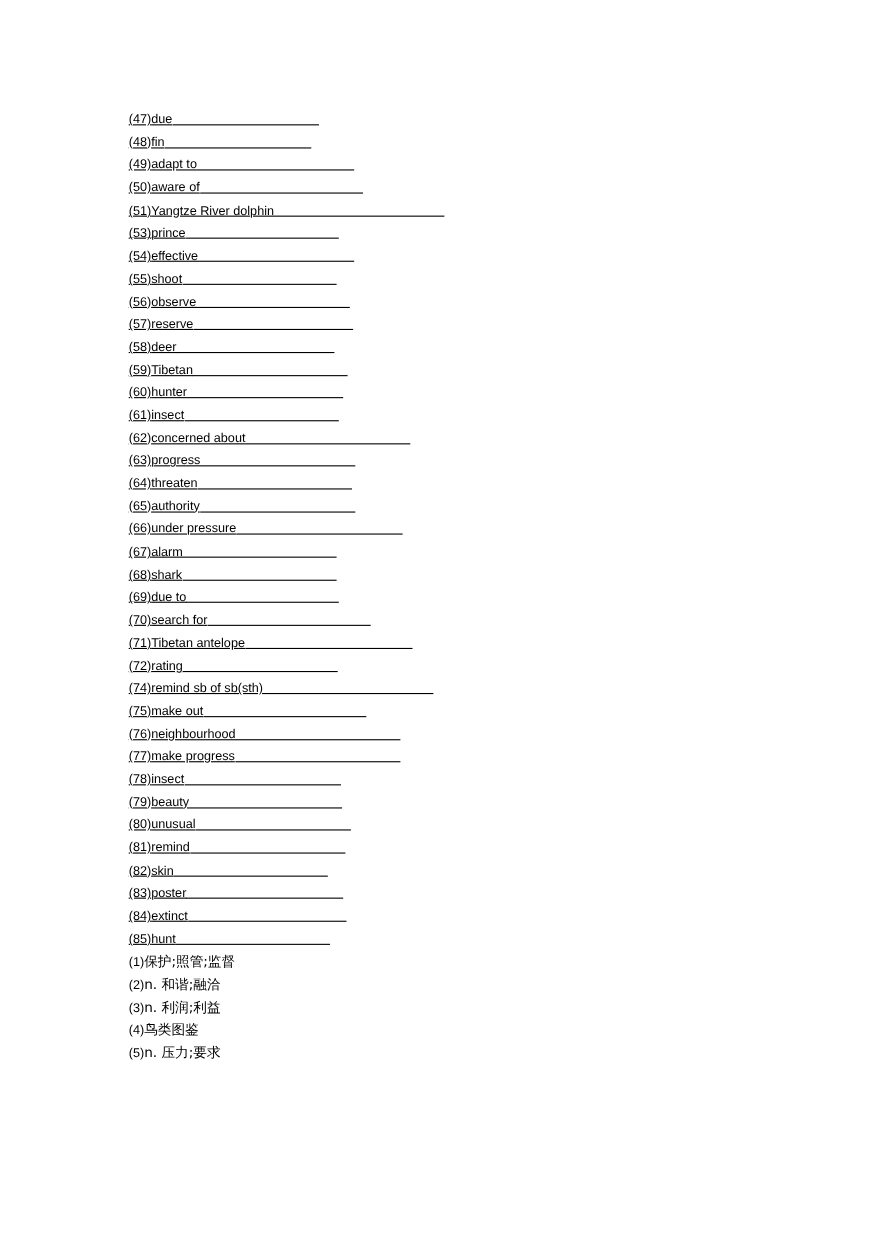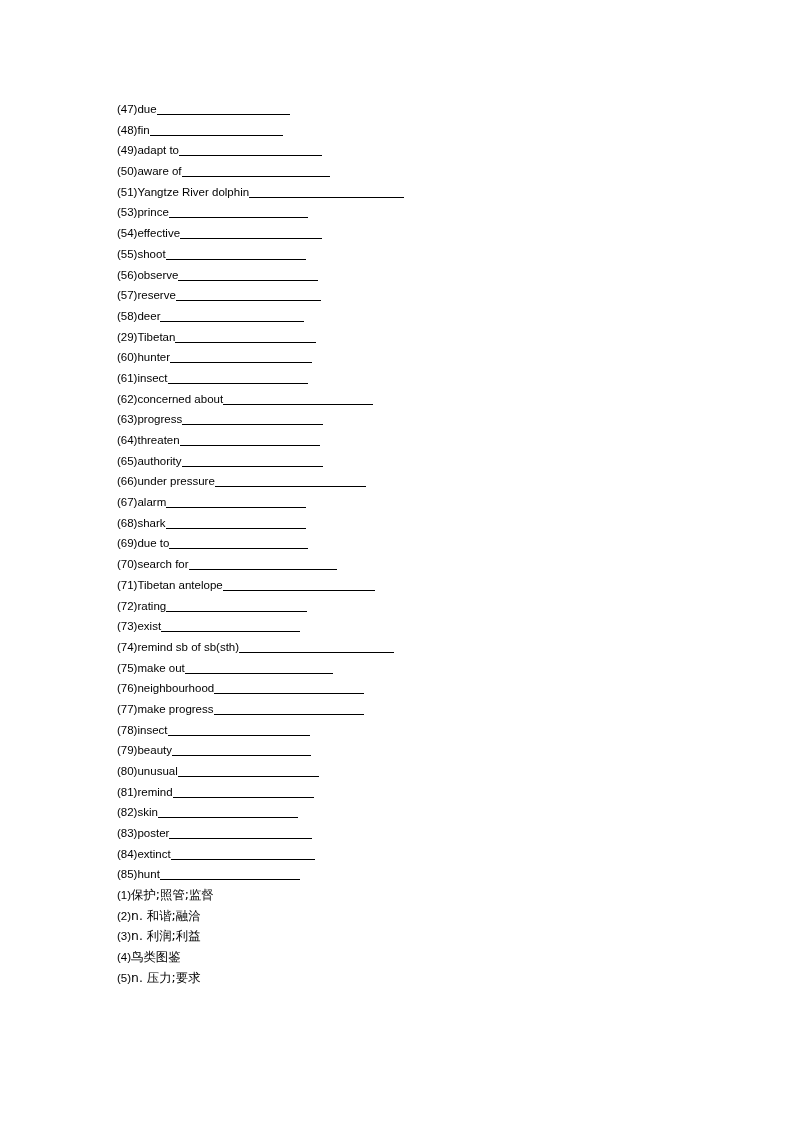--- a/index.html
+++ b/index.html
@@ -28,20 +28,21 @@
     left: 117px;
     top: 99px;
     width: 560px;
   }
   .entry {
     height: 20.7px;
     line-height: 20.7px;
     font-size: 11.5px;
     white-space: nowrap;
     display: block;
+    text-decoration: underline;
   }
   .entry .term {
     display: inline;
   }
   .entry .blank {
     display: inline-block;
     border-bottom: 1.1px solid #000000;
     vertical-align: -2px;
     height: 11px;
   }
@@ -71,35 +72,34 @@
         <div class="entry"><span class="term">(48)</span><span class="term">fin</span><span class="blank" style="width: 133px;"></span></div>
         <div class="entry"><span class="term">(49)</span><span class="term">adapt to</span><span class="blank" style="width: 143px;"></span></div>
         <div class="entry"><span class="term">(50)</span><span class="term">aware of</span><span class="blank" style="width: 148px;"></span></div>
         <div class="entry"><span class="term">(51)</span><span class="term">Yangtze River dolphin</span><span class="blank" style="width: 155px;"></span></div>
         <div class="entry"><span class="term">(53)</span><span class="term">prince</span><span class="blank" style="width: 139px;"></span></div>
         <div class="entry"><span class="term">(54)</span><span class="term">effective</span><span class="blank" style="width: 142px;"></span></div>
         <div class="entry"><span class="term">(55)</span><span class="term">shoot</span><span class="blank" style="width: 140px;"></span></div>
         <div class="entry"><span class="term">(56)</span><span class="term">observe</span><span class="blank" style="width: 140px;"></span></div>
         <div class="entry"><span class="term">(57)</span><span class="term">reserve</span><span class="blank" style="width: 145px;"></span></div>
         <div class="entry"><span class="term">(58)</span><span class="term">deer</span><span class="blank" style="width: 144px;"></span></div>
-        <div class="entry"><span class="term">(29)</span><span class="term">Tibetan</span><span class="blank" style="width: 141px;"></span></div>
+        <div class="entry"><span class="term">(59)</span><span class="term">Tibetan</span><span class="blank" style="width: 141px;"></span></div>
         <div class="entry"><span class="term">(60)</span><span class="term">hunter</span><span class="blank" style="width: 142px;"></span></div>
         <div class="entry"><span class="term">(61)</span><span class="term">insect</span><span class="blank" style="width: 140px;"></span></div>
         <div class="entry"><span class="term">(62)</span><span class="term">concerned about</span><span class="blank" style="width: 150px;"></span></div>
         <div class="entry"><span class="term">(63)</span><span class="term">progress</span><span class="blank" style="width: 141px;"></span></div>
         <div class="entry"><span class="term">(64)</span><span class="term">threaten</span><span class="blank" style="width: 140px;"></span></div>
         <div class="entry"><span class="term">(65)</span><span class="term">authority</span><span class="blank" style="width: 141px;"></span></div>
         <div class="entry"><span class="term">(66)</span><span class="term">under pressure</span><span class="blank" style="width: 151px;"></span></div>
         <div class="entry"><span class="term">(67)</span><span class="term">alarm</span><span class="blank" style="width: 140px;"></span></div>
         <div class="entry"><span class="term">(68)</span><span class="term">shark</span><span class="blank" style="width: 140px;"></span></div>
         <div class="entry"><span class="term">(69)</span><span class="term">due to</span><span class="blank" style="width: 139px;"></span></div>
         <div class="entry"><span class="term">(70)</span><span class="term">search for</span><span class="blank" style="width: 148px;"></span></div>
         <div class="entry"><span class="term">(71)</span><span class="term">Tibetan antelope</span><span class="blank" style="width: 152px;"></span></div>
         <div class="entry"><span class="term">(72)</span><span class="term">rating</span><span class="blank" style="width: 141px;"></span></div>
-        <div class="entry"><span class="term">(73)</span><span class="term">exist</span><span class="blank" style="width: 139px;"></span></div>
         <div class="entry"><span class="term">(74)</span><span class="term">remind sb of sb(sth)</span><span class="blank" style="width: 155px;"></span></div>
         <div class="entry"><span class="term">(75)</span><span class="term">make out</span><span class="blank" style="width: 148px;"></span></div>
         <div class="entry"><span class="term">(76)</span><span class="term">neighbourhood</span><span class="blank" style="width: 150px;"></span></div>
         <div class="entry"><span class="term">(77)</span><span class="term">make progress</span><span class="blank" style="width: 150px;"></span></div>
         <div class="entry"><span class="term">(78)</span><span class="term">insect</span><span class="blank" style="width: 142px;"></span></div>
         <div class="entry"><span class="term">(79)</span><span class="term">beauty</span><span class="blank" style="width: 139px;"></span></div>
         <div class="entry"><span class="term">(80)</span><span class="term">unusual</span><span class="blank" style="width: 141px;"></span></div>
         <div class="entry"><span class="term">(81)</span><span class="term">remind</span><span class="blank" style="width: 141px;"></span></div>
         <div class="entry"><span class="term">(82)</span><span class="term">skin</span><span class="blank" style="width: 140px;"></span></div>
         <div class="entry"><span class="term">(83)</span><span class="term">poster</span><span class="blank" style="width: 143px;"></span></div>

